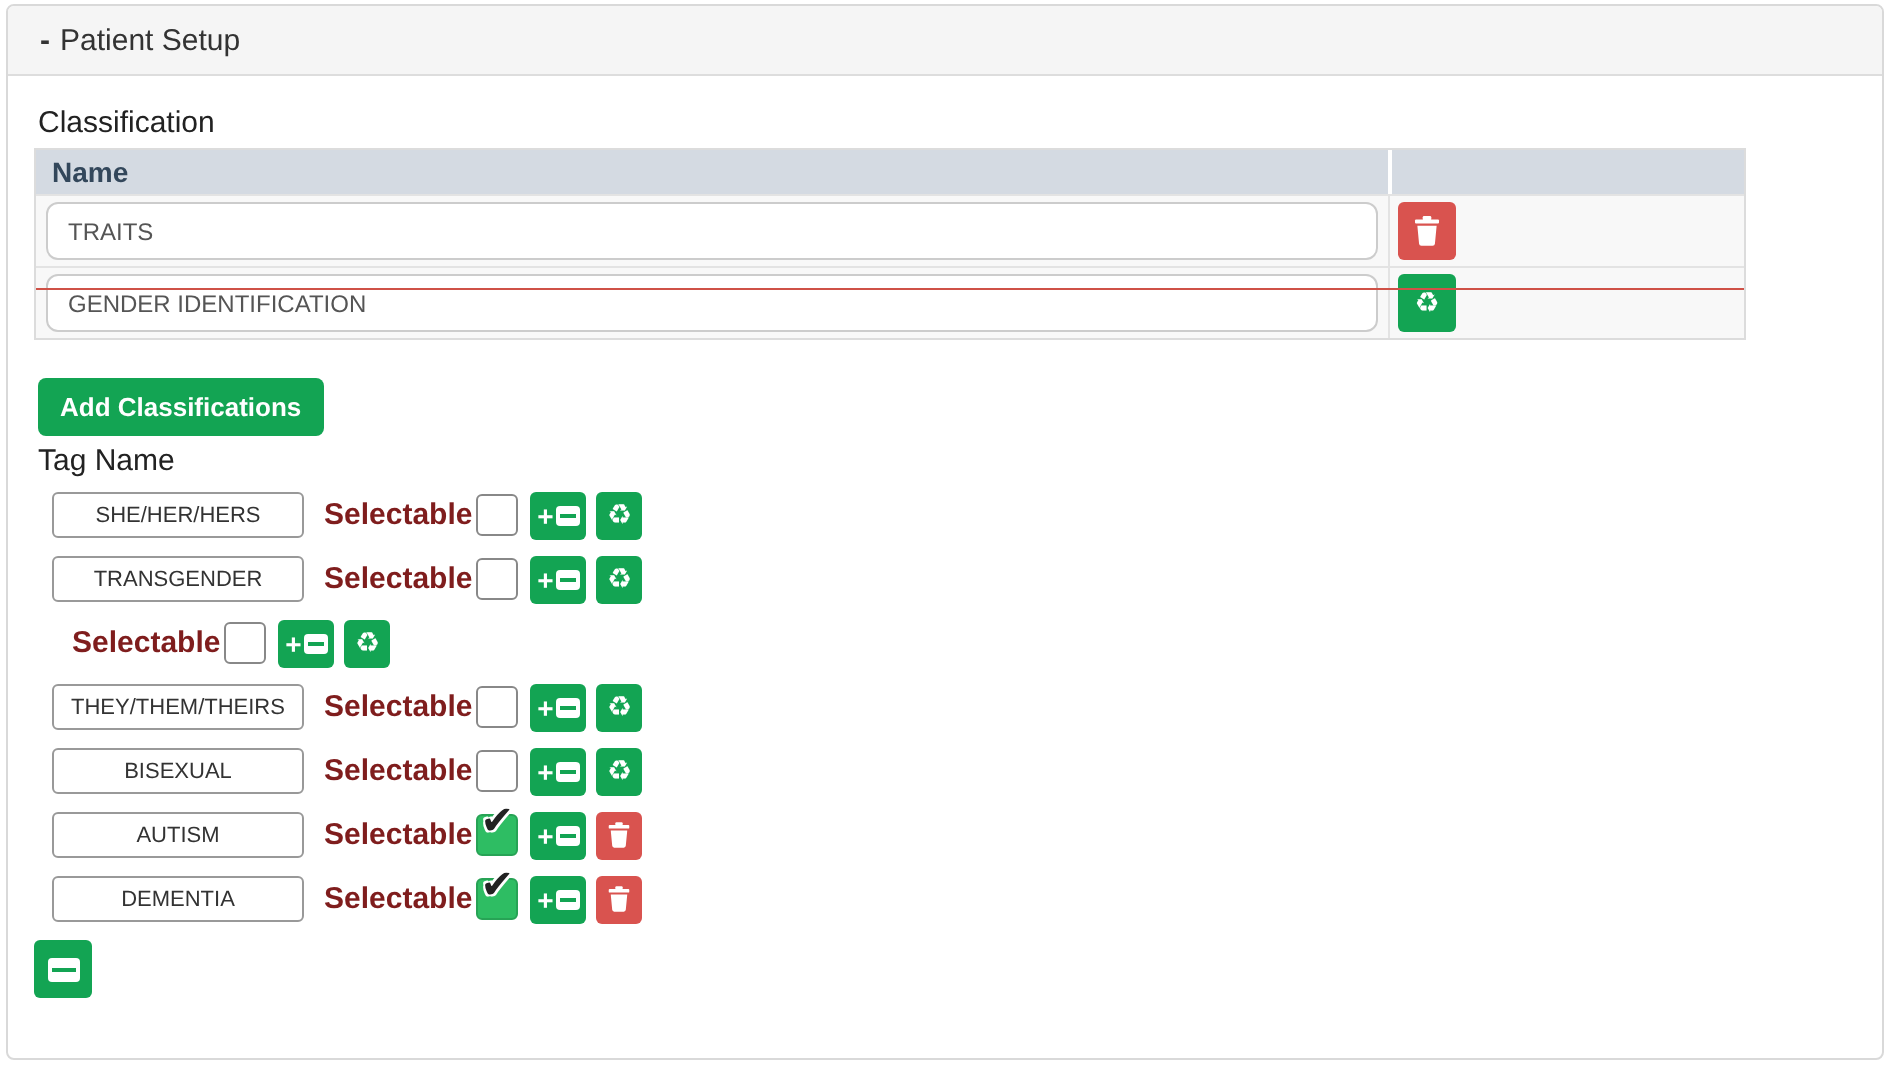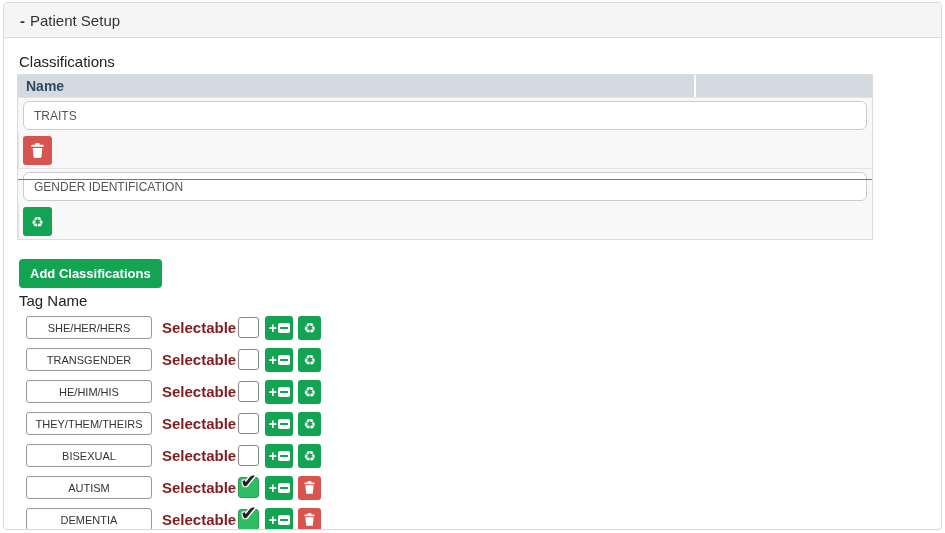--- a/index.html
+++ b/index.html
@@ -28,21 +28,21 @@
   .card-body{padding:15px 13px 0 13px;}
 
   .section-label{font-size:15px;color:#222;margin:0 0 3px 2px;line-height:18px;}
 
   
   .cls-table{width:856px;border:1px solid var(--border);}
   .cls-thead{display:flex;background:var(--header-bg);}
   .th-name{flex:1;padding:3px 8px;font-weight:700;font-size:14px;color:#33475b;line-height:16px;}
   .th-actions{width:178px;border-left:2px solid #fff;}
   .cls-row{display:flex;align-items:stretch;border-top:1px solid #e3e3e3;position:relative;}
-  .cls-row.striped{background:var(--stripe);flex-direction:column;}
+  .cls-row.striped{background:var(--stripe);}
   .cell-name{flex:1;padding:3px 5px;}
   .cls-input{
     width:100%;height:29px;border:1px solid #ccc;border-radius:6px;
     padding:0 10px;font-size:12px;color:#555;background:#fff;font-family:inherit;outline:none;
   }
   .cell-actions{width:178px;border-left:1px solid #e3e3e3;padding:3px 4px;display:flex;align-items:center;}
   .btn-row-action{
     width:29px;height:29px;border:none;border-radius:3px;
     display:flex;align-items:center;justify-content:center;cursor:pointer;padding:0;
   }
@@ -94,21 +94,21 @@
 <body>
 
 <div class="card">
   <div class="card-header">
     <span class="collapse-toggle">-</span>
     <span>Patient Setup</span>
   </div>
 
   <div class="card-body">
 
-    <div class="section-label">Classifications</div>
+    <div class="section-label">Classification</div>
 
     <div class="cls-table">
       <div class="cls-thead">
         <div class="th-name">Name</div>
         <div class="th-actions"></div>
       </div>
 
       <div class="cls-row striped">
         <div class="cell-name">
           <input class="cls-input" type="text" value="TRAITS" style="">
@@ -170,21 +170,20 @@
         <button class="btn-tag btn-add-value" style="background:var(--green)">
           <span class="plus-glyph">+</span>
           <span class="card-shape"></span>
         </button>
         <button class="btn-tag btn-tag-action btn-green">
           <span class="recycle-glyph">♻</span>
         </button>
       </div>
 
       <div class="tag-row">
-        <input class="tag-input" type="text" value="HE/HIM/HIS" style="">
         <span class="selectable-label">Selectable</span>
         <div class="checkbox" data-checked="false">
           
         </div>
         <button class="btn-tag btn-add-value" style="background:var(--green)">
           <span class="plus-glyph">+</span>
           <span class="card-shape"></span>
         </button>
         <button class="btn-tag btn-tag-action btn-green">
           <span class="recycle-glyph">♻</span>

